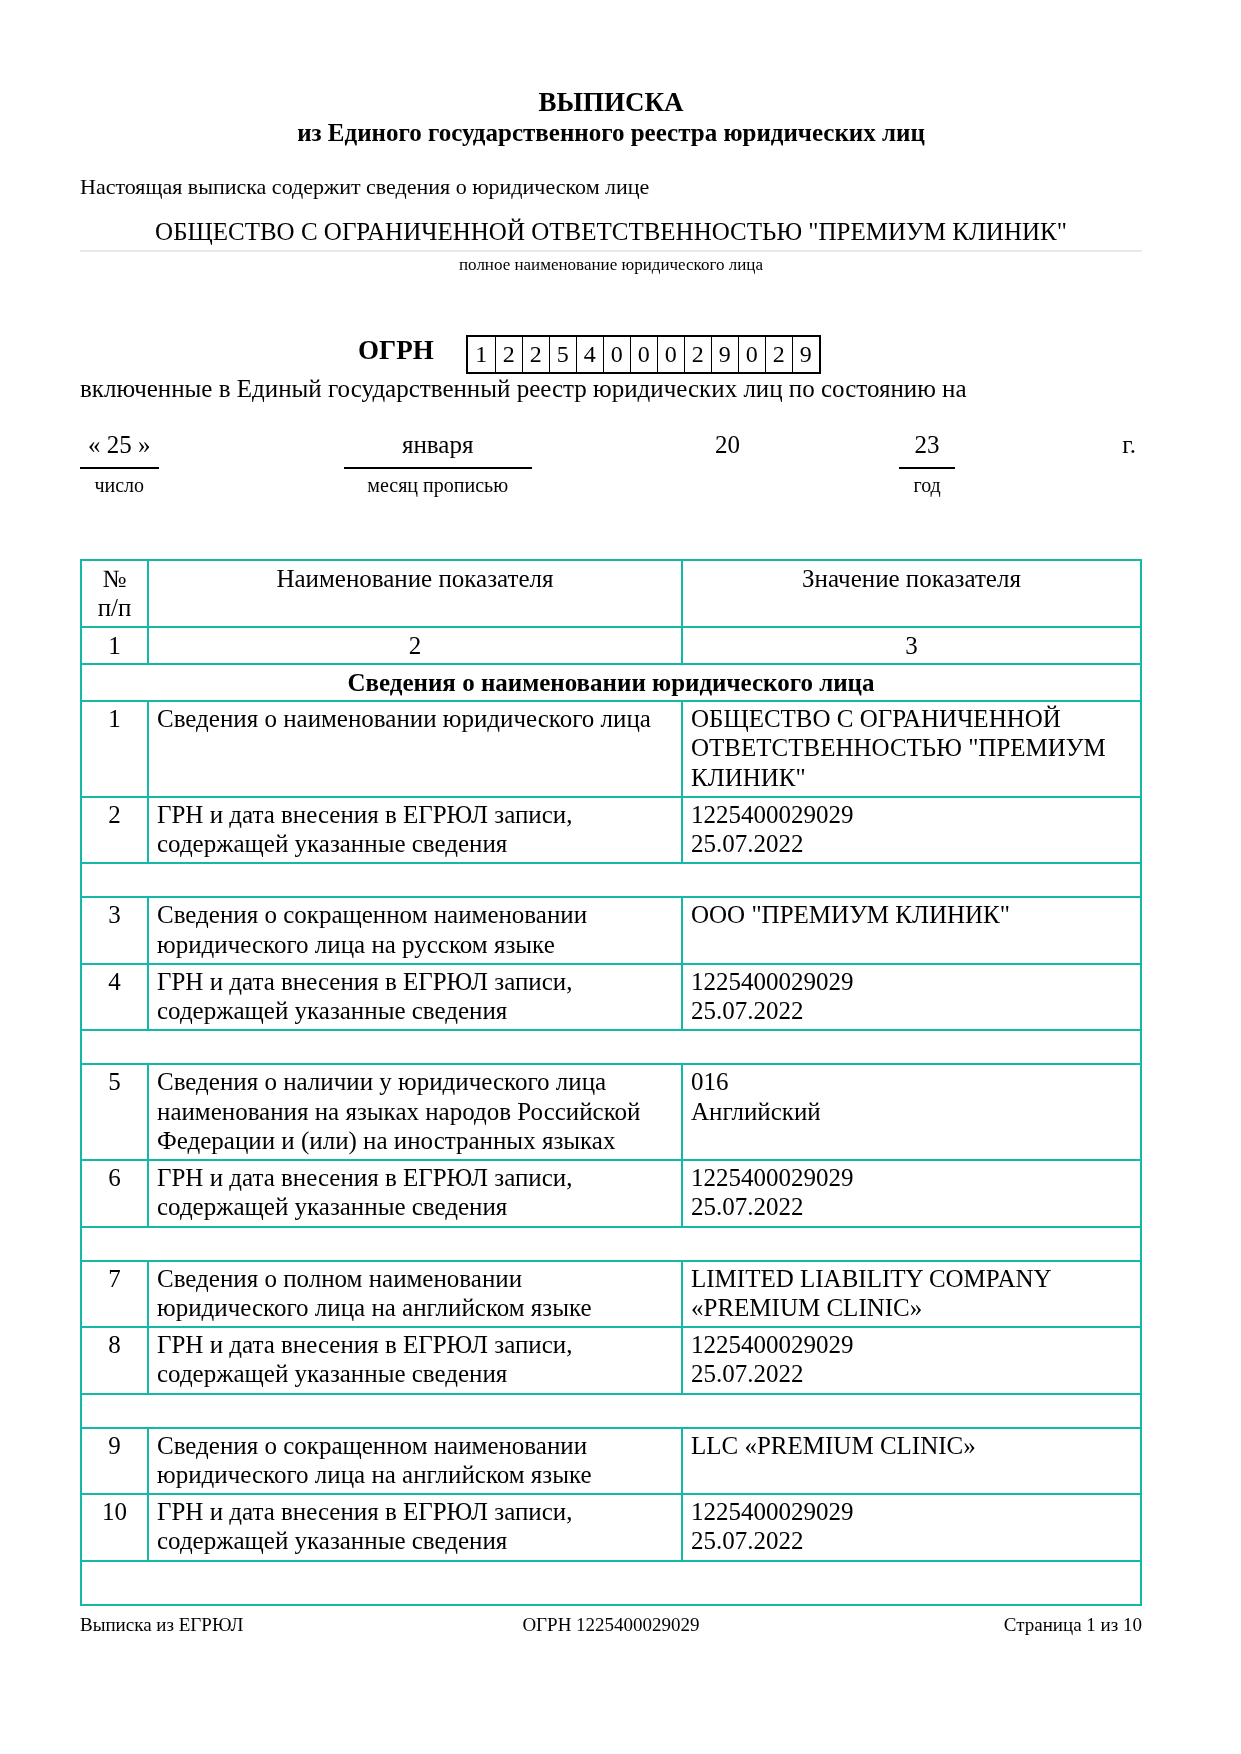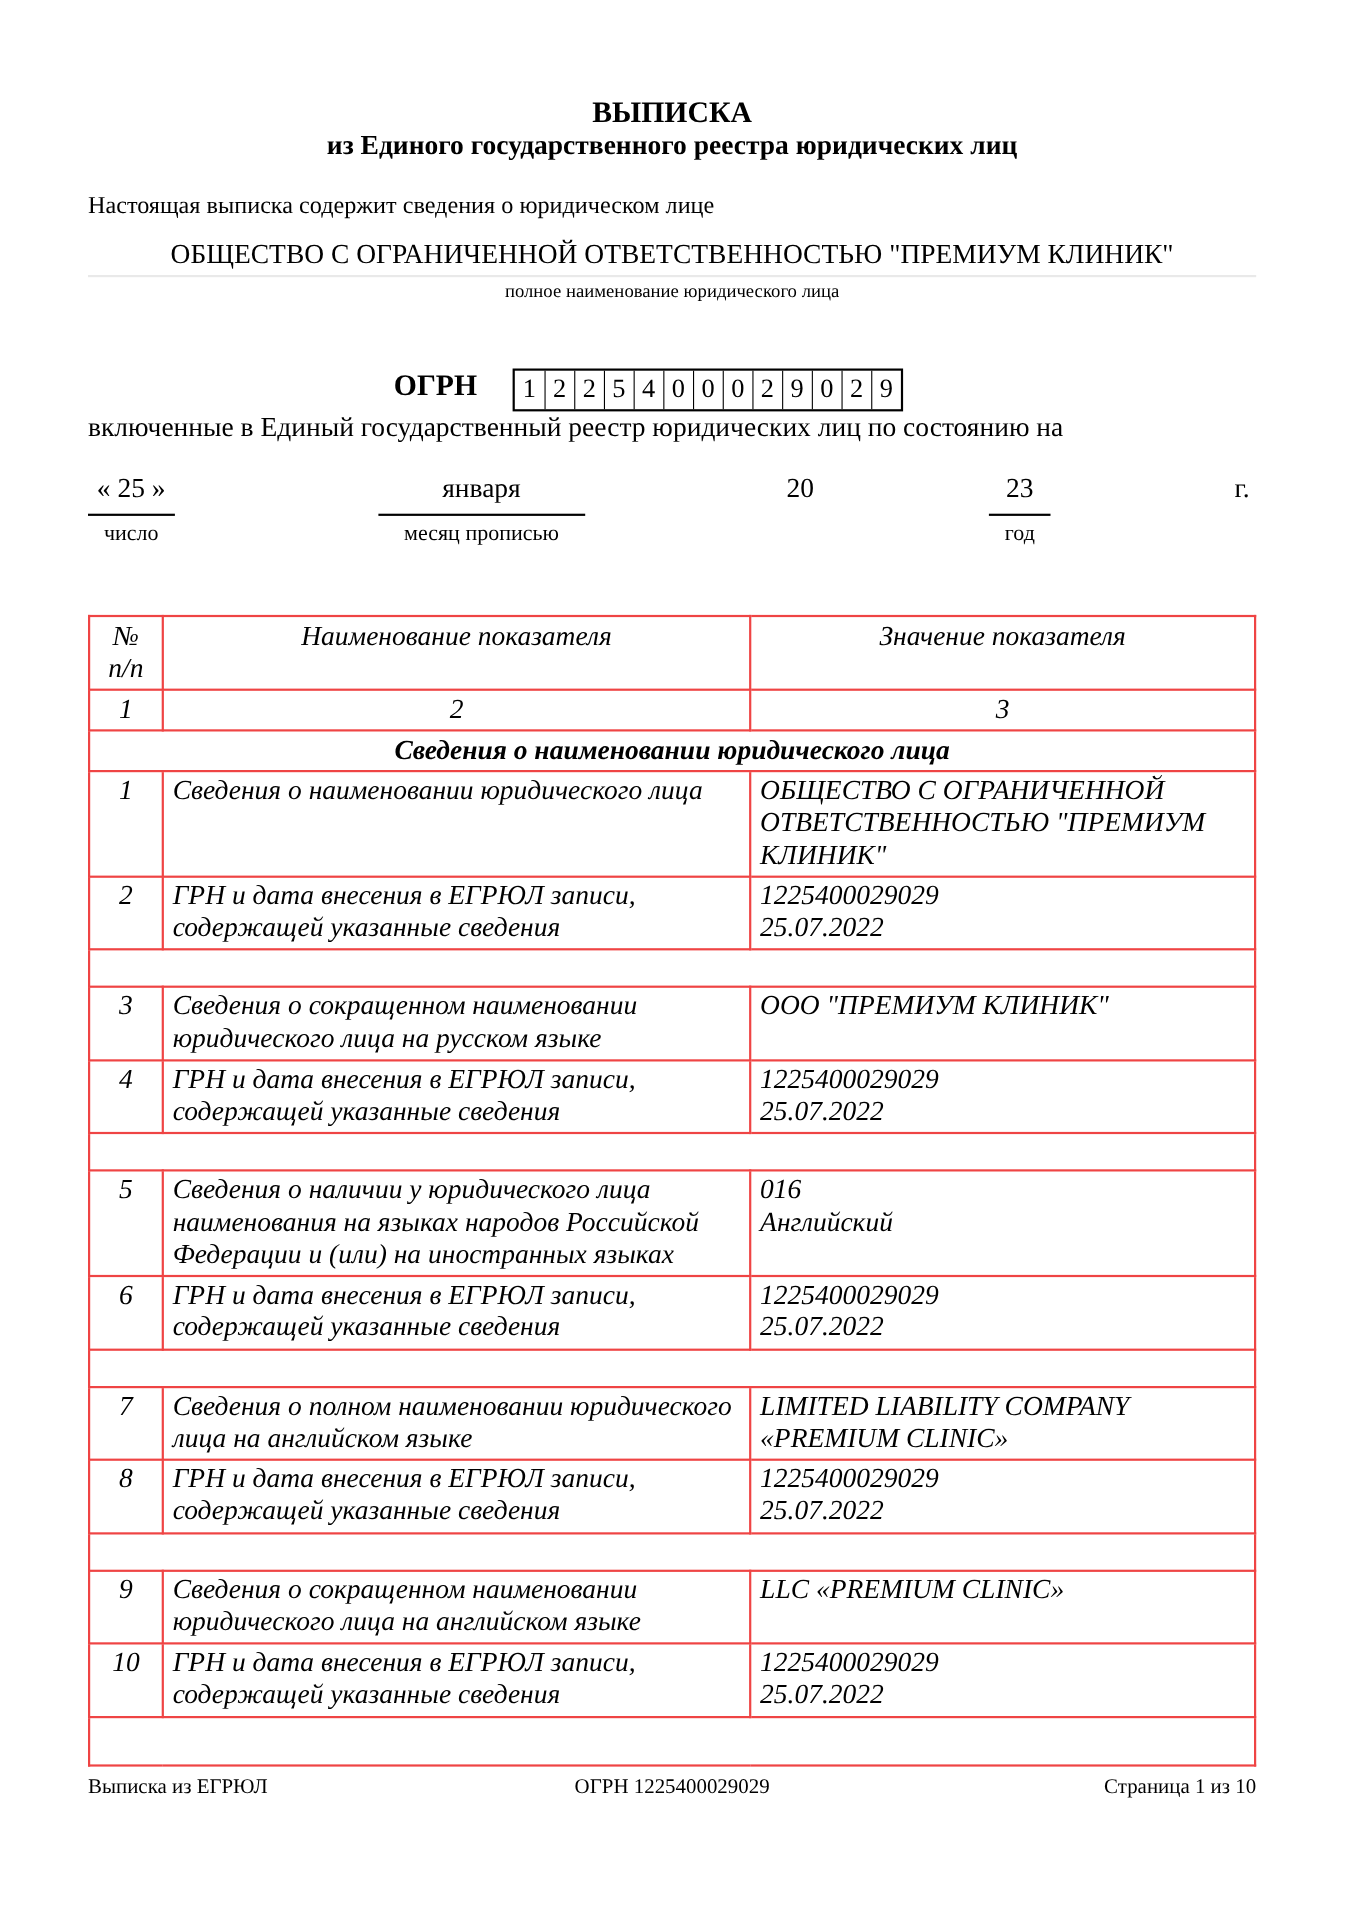--- a/index.html
+++ b/index.html
@@ -57,24 +57,23 @@
   .asof-century { margin-left: 28px; }
   .asof-year { min-width: 56px; margin-left: 4px; }
   .asof-suffix { margin-left: 12px; }
 
   table.registry {
     margin-top: 62px; width: 100%;
     border-collapse: collapse;
     font-size: 25px; line-height: 1.17;
   }
   table.registry td {
-    border: 2px solid #ef4444;
+    border: 2px solid #14b8a6;
     padding: 2px 8px 4px;
     vertical-align: top;
-    font-style: italic;
   }
   tr.hdr td, tr.nums td { text-align: center; padding: 3px 8px; }
   tr.section-row td { font-weight: bold; text-align: center; padding: 3px 8px; }
   td.cell-num { text-align: center; }
   td.cell-val { white-space: pre-line; }
   tr.spacer-row td { height: 34px; padding: 0; }
   tr.spacer-final td { height: 44px; padding: 0; }
 
   .footer { margin-top: 6px; display: flex; font-size: 19px; line-height: 1.35; }
   .footer-left { width: 340px; }

